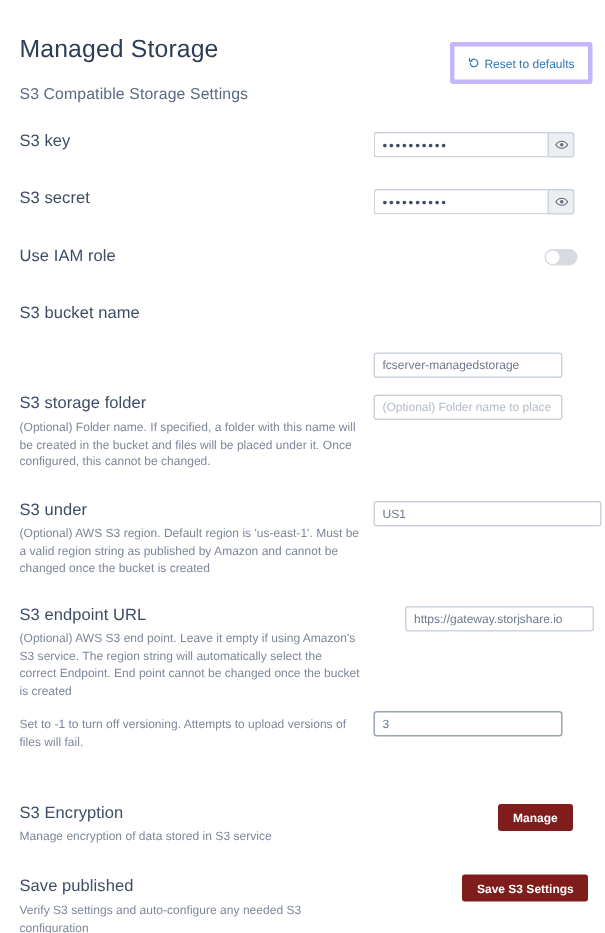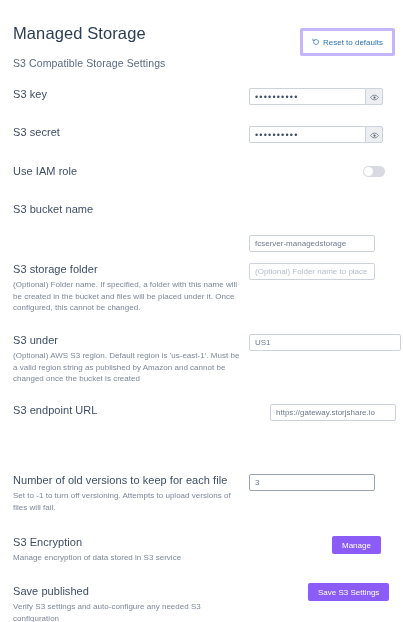--- a/index.html
+++ b/index.html
@@ -144,24 +144,24 @@
   }
 
   .btn-primary {
     position: absolute;
     top: 0;
     height: 18px;
     padding: 0 10px;
     display: flex;
     align-items: center;
     justify-content: center;
-    background: #8b5cf6;
+    background: #7f1d1d;
     color: #ffffff;
     font-size: 8px;
-    font-weight: normal;
+    font-weight: bold;
     border: none;
     border-radius: 2px;
     font-family: "Liberation Sans", sans-serif;
     cursor: pointer;
     white-space: nowrap;
   }
 </style>
 </head>
 <body>
 
@@ -244,27 +244,27 @@
     <div class="left">
       <div class="lbl">S3 under</div>
       <div class="desc">(Optional) AWS S3 region. Default region is 'us-east-1'. Must be a valid region string as published by Amazon and cannot be changed once the bucket is created</div>
     </div>
     <input class="inp ctl" style="left: 249px; width: 152px;" type="text" value="US1">
   </div>
 
   <div class="row" style="top:404px;">
     <div class="left">
       <div class="lbl">S3 endpoint URL</div>
+      <div class="desc">(Optional) AWS S3 end point. Leave it empty if using Amazon's S3 service. The region string will automatically select the correct Endpoint. End point cannot be changed once the bucket is created</div>
     </div>
     <input class="inp ctl" style="left: 249px; width: 126px; margin-left: 21px;" type="text" value="https://gateway.storjshare.io">
   </div>
 
   <div class="row" style="top:474px;">
     <div class="left">
-      <div class="lbl">Number of old versions to keep for each file</div>
       <div class="desc">Set to -1 to turn off versioning. Attempts to upload versions of files will fail.</div>
     </div>
     <input class="inp ctl focused" style="left: 249px; width: 126px;" type="text" value="3">
   </div>
 
   <div class="row" style="top:536px;">
     <div class="left">
       <div class="lbl">S3 Encryption</div>
       <div class="desc">Manage encryption of data stored in S3 service</div>
     </div>

